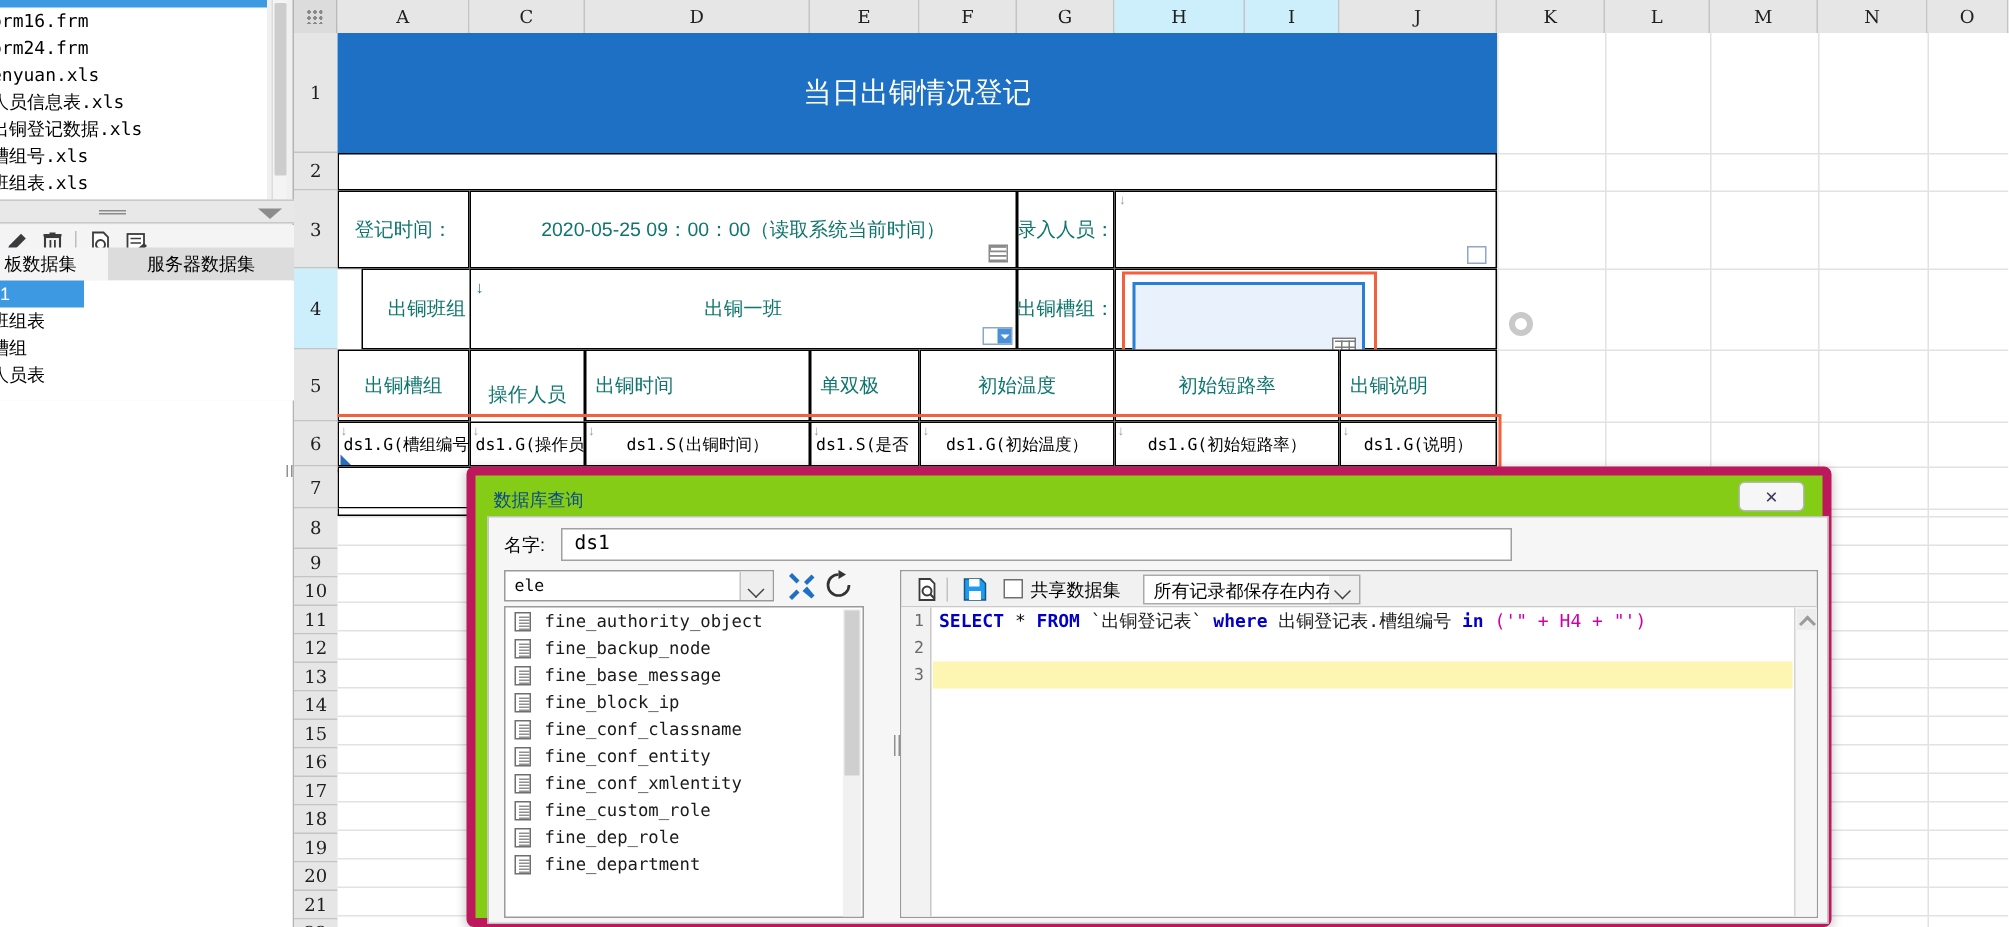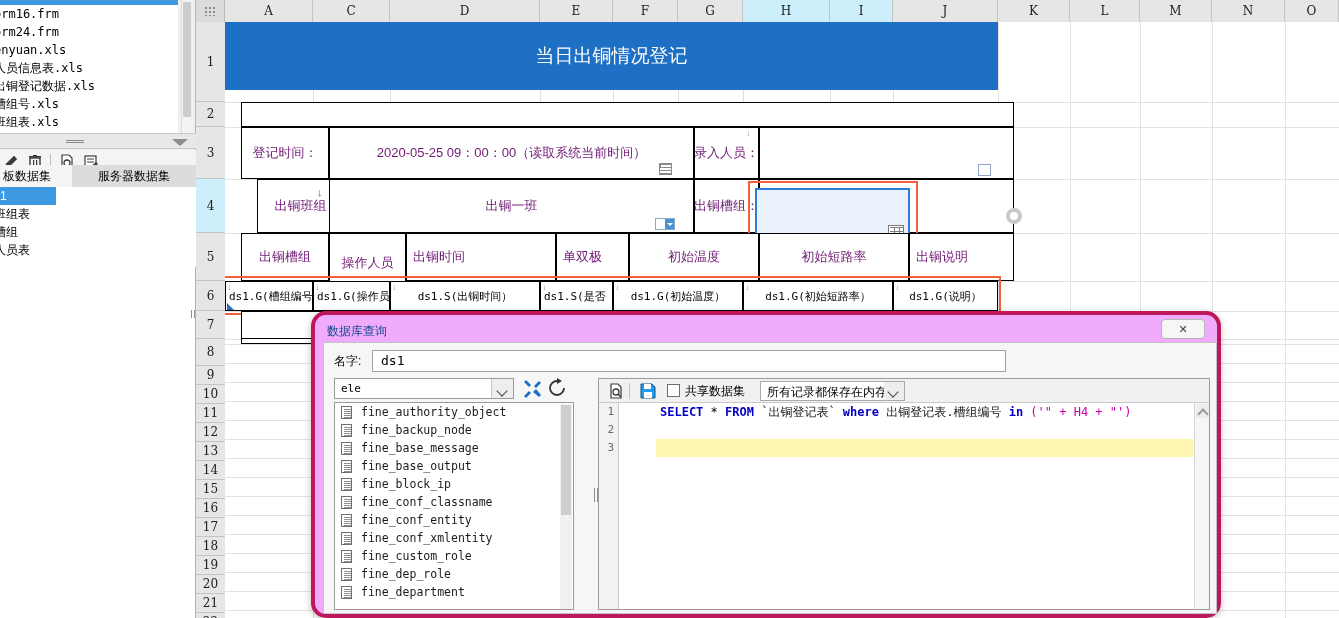--- a/index.html
+++ b/index.html
@@ -84,22 +84,22 @@
               font-family:"DejaVu Serif","Liberation Serif",serif; font-size:12px; color:#202020;
               border-bottom:1px solid #c4c4c4; background:#e6e6e6; }
   .row-cell.hl { background:#cdeefb; }
 
   #grid { position:absolute; left:29px; top:22px; width:1114px; height:596px;
           background:#ffffff; overflow:hidden; }
   .gl-v { position:absolute; top:0; width:1px; height:596px; background:#e2e2e2; }
   .gl-h { position:absolute; left:0; height:1px; width:1114px; background:#e2e2e2; }
 
   .cell { position:absolute; border:1px solid #000000; background:#ffffff;
-          font-size:13px; color:#701a75; display:flex; align-items:center;
-          overflow:hidden; white-space:nowrap;margin-left:16px; }
+          font-size:13px; color:#0f766e; display:flex; align-items:center;
+          overflow:hidden; white-space:nowrap; }
   .cell.center { justify-content:center; }
   .cell.left { justify-content:flex-start; padding-left:6px; }
   .title-cell { position:absolute; background:#1d70c4; border:1px solid #1d70c4;
                 color:#ffffff; font-size:19px; display:flex; align-items:center;
                 justify-content:center; }
   .fcell { position:absolute; border:1px solid #000; background:#fff;
            font-family:"DejaVu Sans Mono","Liberation Mono",monospace; font-size:11px;
            color:#000; display:flex; align-items:center; justify-content:center;
            overflow:hidden; white-space:nowrap; }
   .fcell.lft { justify-content:flex-start; padding-left:3px; }
@@ -132,21 +132,21 @@
                      border-left:3px solid transparent; border-right:3px solid transparent;
                      border-top:3px solid #fff; }
   .gear-icon { position:absolute; width:16px; height:16px; border-radius:50%;
                border:4px solid #c9c9c9; background:#ffffff; }
   .grid-icon { position:absolute; width:16px; height:12px; border:1px solid #7d7d7d;
                background:#fff; }
   .grid-icon i { position:absolute; background:#7d7d7d; }
 
   
   #dialog { position:absolute; left:311px; top:311px; width:910px; height:307px;
-            background:#f0abfc; border:4px solid #be185d; border-radius:15px;
+            background:#84cc16; border:6px solid #be185d; border-radius:5px;
             box-shadow:0 2px 7px rgba(0,0,0,.25); }
   #dlg-title { position:absolute; left:12px; top:8px; font-size:12px; color:#0b4a8c; }
   #dlg-close { position:absolute; right:12px; top:4px; width:44px; height:20px;
                border:1px solid #b5b5b5; border-radius:4px; background:#f6f6f6;
                display:flex; align-items:center; justify-content:center;
                font-size:11px; color:#3a3a5a; }
   #dlg-body { position:absolute; left:8px; top:27px; width:894px; height:272px;
               background:#f6f6f6; border:1px solid #c3c3c3; border-top:1px solid #c3c3c3; }
 
   #name-row { position:absolute; left:10px; top:7px; width:672px; height:22px; }
@@ -199,21 +199,21 @@
                      border-left:1px solid #444; border-bottom:1px solid #444;
                      transform:rotate(-45deg); }
 
   #editor { position:absolute; left:0; top:24px; width:610px; height:206px; background:#ffffff; }
   #gutter { position:absolute; left:0; top:0; width:20px; height:206px;
             background:#f2f2f2; border-right:1px solid #c9c9c9; }
   .ln { height:18px; line-height:18px; text-align:right; padding-right:4px;
         font-family:"DejaVu Sans Mono","Liberation Mono",monospace; font-size:11px; color:#6b6b6b; }
   #code { position:absolute; left:21px; top:0; right:16px; height:206px;
           font-family:"DejaVu Sans Mono","Liberation Mono",monospace; font-size:12px; }
-  .code-line { height:18px; line-height:18px; padding-left:4px; white-space:nowrap;margin-left:36px; }
+  .code-line { height:18px; line-height:18px; padding-left:4px; white-space:nowrap; }
   .code-line.hl { background:#fdf6b2; }
   .kw { color:#0000c8; font-weight:bold; }
   .op { color:#000000; }
   .ident { color:#202020; }
   .paren { color:#cc00aa; }
   #ed-sb { position:absolute; right:0; top:0; width:15px; height:206px;
            background:#f6f6f6; border-left:1px solid #d4d4d4; }
   #ed-sb .up { position:absolute; left:1px; top:1px; width:13px; height:14px; background:#ededed; }
   #ed-sb .up::after { content:""; position:absolute; left:3px; top:6px; width:6px;height:6px;
                       border-left:2px solid #9a9a9a; border-top:2px solid #9a9a9a;
@@ -378,21 +378,21 @@
     <div class="gl-h" style="top:436px"></div>
       <div class="gl-h" style="top:455px"></div>
     <div class="gl-h" style="top:474px"></div>
       <div class="gl-h" style="top:493px"></div>
     <div class="gl-h" style="top:512px"></div>
       <div class="gl-h" style="top:531px"></div>
     <div class="gl-h" style="top:550px"></div>
       <div class="gl-h" style="top:569px"></div>
     <div class="gl-h" style="top:588px"></div>
 
-    <div class="title-cell" style="left:0;top:0;width:773px;height:68px">当日出铜情况登记</div>
+    <div class="title-cell" style="left:0;top:0;width:773px;height:80px">当日出铜情况登记</div>
 
     <div class="cell" style="left:0;top:80px;width:773px;height:25px"></div>
 
     <div class="cell center" style="left:0;top:105px;width:88px;height:52px">登记时间：</div>
     <div class="cell center" style="left:88px;top:105px;width:365px;height:52px">2020-05-25 09：00：00（读取系统当前时间）</div>
     <div class="cell center" style="left:453px;top:105px;width:65px;height:52px">录入人员：</div>
     <div class="cell" style="left:518px;top:105px;width:255px;height:52px"></div>
     <div class="cal-icon" style="left:434px;top:141px"></div>
     <div class="mini-icon" style="left:753px;top:142px"></div>
     <div class="dsmark" style="left:521px;top:107px">↓</div>
@@ -478,21 +478,20 @@
         <svg width="24" height="21" viewBox="0 0 24 21">
           <path d="M18 10 A7 7 0 1 1 11 3" fill="none" stroke="#333" stroke-width="1.8"></path>
           <path d="M11 0 L11 6 L16 3 Z" fill="#333"></path>
         </svg>
       </div>
 
       <div id="tbl-list">
         <div class="tbl-item"><span class="ic"></span><span>fine_authority_object</span></div>
         <div class="tbl-item"><span class="ic"></span><span>fine_backup_node</span></div>
         <div class="tbl-item"><span class="ic"></span><span>fine_base_message</span></div>
-        <div class="tbl-item"><span class="ic"></span><span>fine_base_output</span></div>
         <div class="tbl-item"><span class="ic"></span><span>fine_block_ip</span></div>
         <div class="tbl-item"><span class="ic"></span><span>fine_conf_classname</span></div>
         <div class="tbl-item"><span class="ic"></span><span>fine_conf_entity</span></div>
         <div class="tbl-item"><span class="ic"></span><span>fine_conf_xmlentity</span></div>
         <div class="tbl-item"><span class="ic"></span><span>fine_custom_role</span></div>
         <div class="tbl-item"><span class="ic"></span><span>fine_dep_role</span></div>
         <div class="tbl-item"><span class="ic"></span><span>fine_department</span></div>
 
         <div id="tbl-list-sb">
           <div class="th"></div>

